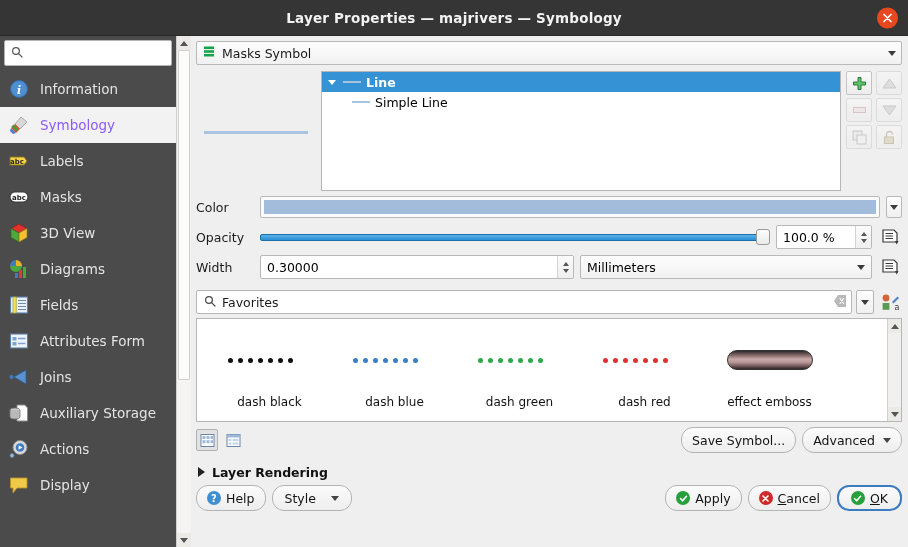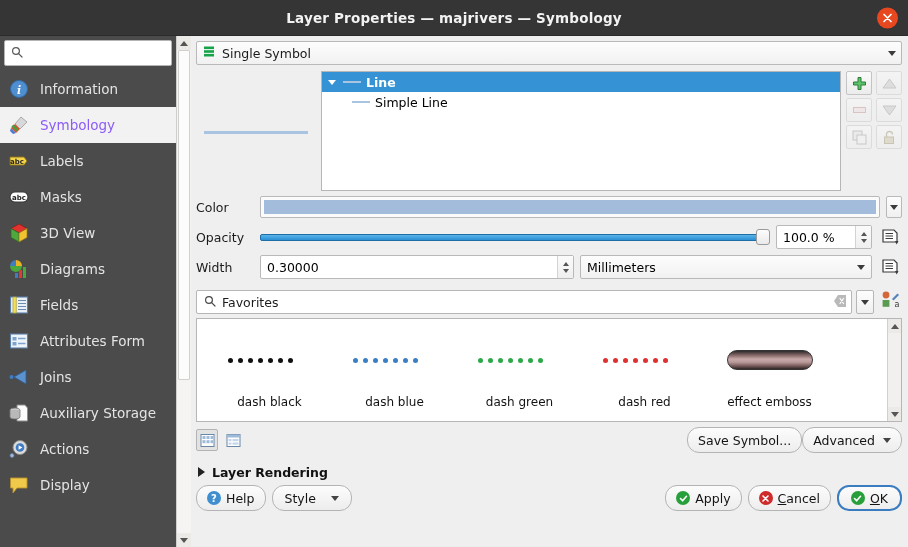--- a/index.html
+++ b/index.html
@@ -357,21 +357,21 @@
     border-radius: 2px;
     display: flex; align-items: center;
     padding: 0 6px;
     font-size: 12.5px;
     cursor: pointer;
   }
 
   
   .fav-row {
     display: flex;
-    align-items: flex-start;
+    align-items: center;
     gap: 4px;
     margin-top: 9px;
     height: 24px;
   }
   .fav-search {
     flex: 1 1 auto;
     height: 24px;
     background: #ffffff;
     border: 1px solid #b6b6b6;
     border-radius: 2px;
@@ -708,21 +708,21 @@
     <div class="main">
 
       <div class="combo">
         <span>
           <svg width="13" height="13" viewBox="0 0 13 13">
             <rect x="1" y="1.5" width="10" height="2.6" fill="#17a34a"></rect>
             <rect x="1" y="5.2" width="10" height="2.6" fill="#17a34a"></rect>
             <rect x="1" y="8.9" width="10" height="2.6" fill="#17a34a"></rect>
           </svg>
         </span>
-        <span>Single Symbol</span>
+        <span>Masks Symbol</span>
         <span class="caret">
             <span class="caret-tri"></span>
           </span>
       </div>
 
       <div class="tree-area">
         <div class="sym-preview">
           <div class="preview-line"></div>
         </div>
 
@@ -965,21 +965,21 @@
                 <rect x="6.5" y="6" width="6" height="2.2" fill="#c3d6ea"></rect>
               <rect x="2.5" y="9.5" width="3" height="2.2" fill="#c3d6ea"></rect>
                 <rect x="6.5" y="9.5" width="6" height="2.2" fill="#c3d6ea"></rect>
             </svg>
           </div>
         </div>
         <div class="spacer"></div>
         <div class="btn">
           <span>Save Symbol...</span>
         </div>
-        <div class="btn" style="">
+        <div class="btn" style="margin-left:6px">
           <span>Advanced</span>
           <span class="caret-tri"></span>
         </div>
       </div>
 
       <div class="layer-rendering">
         <span class="lr-tri"></span>
         <span class="lr-text">Layer Rendering</span>
       </div>
 

